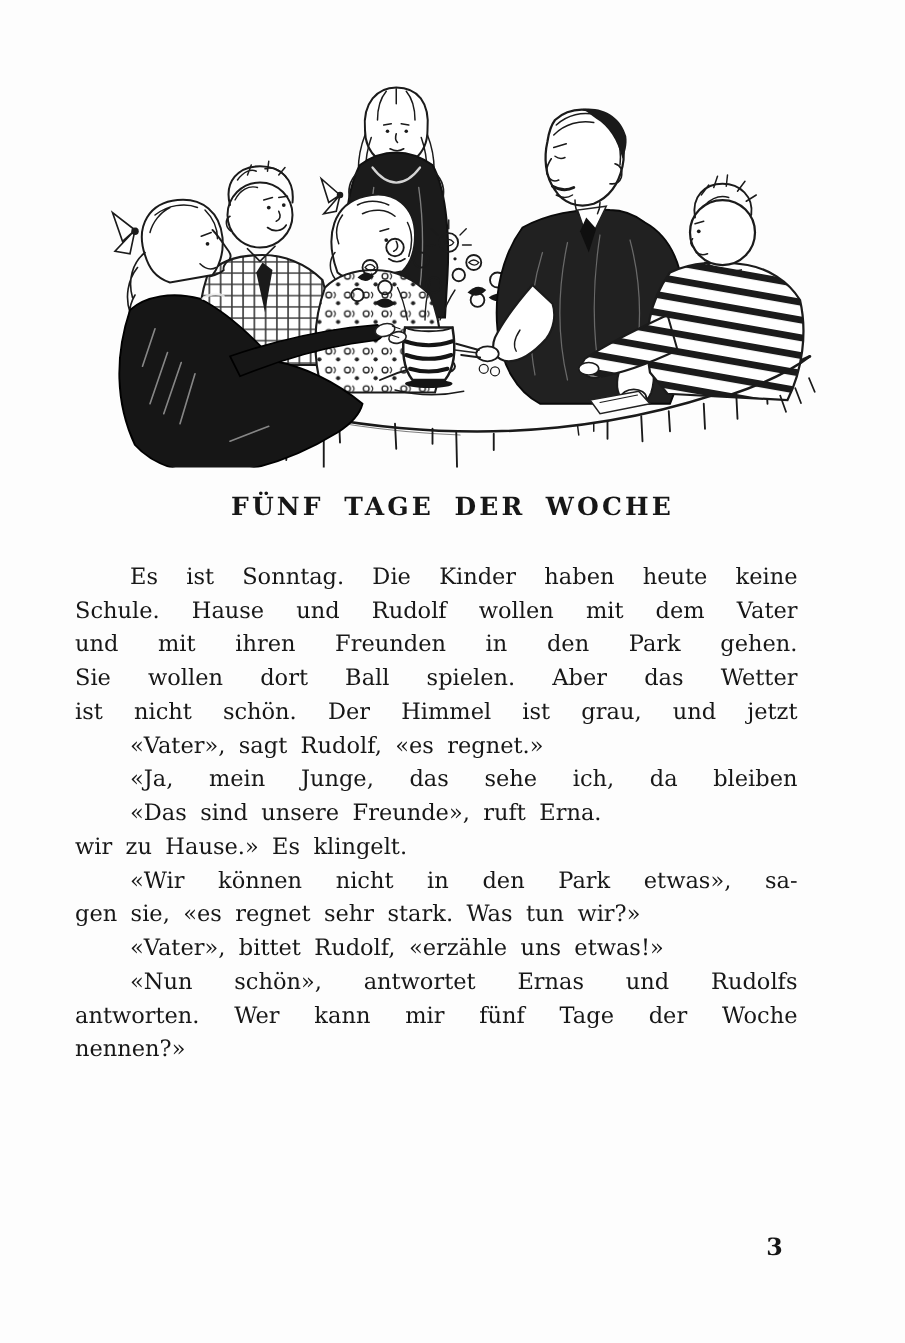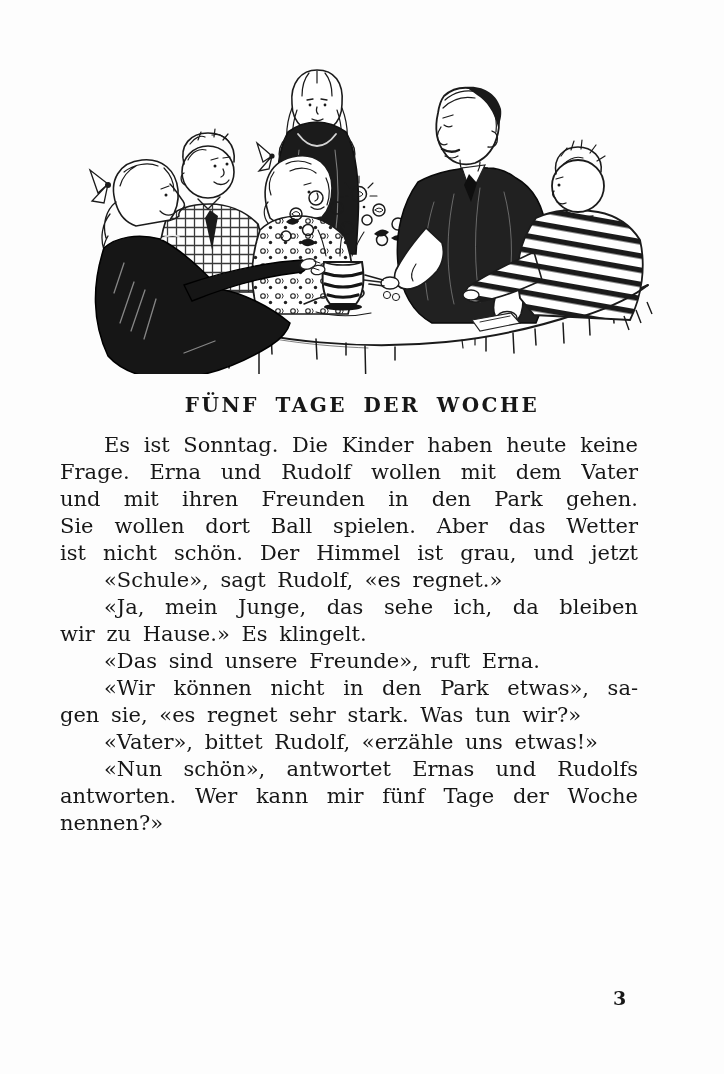--- a/index.html
+++ b/index.html
@@ -28,23 +28,23 @@
     margin: 0;
     text-align: center;
     font-size: 20px;
     font-weight: 700;
     letter-spacing: 2.5px;
     word-spacing: 7px;
   }
   .story {
     position: absolute;
     left: 60px;
-    top: 432px;
+    top: 448px;
     width: 578px;
-    font-size: 21px;
+    font-size: 18px;
     line-height: 27px;
   }
   .story .line {
     text-align: justify;
     text-align-last: justify;
     word-spacing: 2px;
     white-space: nowrap; 
     white-space: normal;
   }
   .story .line.start { text-indent: 44px; }
@@ -224,28 +224,28 @@
 
       <path d="M520,264 C544,256 566,247 584,233" fill="none" stroke="#1a1a1a" stroke-width="2"></path>
       <path d="M560,264 l5,14 M572,258 l5,13 M583,250 l5,12" stroke="#1a1a1a" stroke-width="1.4" fill="none"></path>
     </svg>
   </div>
 
   <h1 class="title">FÜNF TAGE DER WOCHE</h1>
 
   <div class="story">
       <div class="line start">Es ist Sonntag. Die Kinder haben heute keine</div>
-      <div class="line">Frage. Erna und Rudolf wollen mit dem Vater</div>
+      <div class="line">Schule. Hause und Rudolf wollen mit dem Vater</div>
       <div class="line">und mit ihren Freunden in den Park gehen.</div>
       <div class="line">Sie wollen dort Ball spielen. Aber das Wetter</div>
       <div class="line">ist nicht schön. Der Himmel ist grau, und jetzt</div>
-      <div class="line start end">«Schule», sagt Rudolf, «es regnet.»</div>
+      <div class="line start end">«Vater», sagt Rudolf, «es regnet.»</div>
       <div class="line start">«Ja, mein Junge, das sehe ich, da bleiben</div>
+      <div class="line start end">«Das sind unsere Freunde», ruft Erna.</div>
       <div class="line end">wir zu Hause.» Es klingelt.</div>
-      <div class="line start end">«Das sind unsere Freunde», ruft Erna.</div>
       <div class="line start">«Wir können nicht in den Park etwas», sa-</div>
       <div class="line end">gen sie, «es regnet sehr stark. Was tun wir?»</div>
       <div class="line start end">«Vater», bittet Rudolf, «erzähle uns etwas!»</div>
       <div class="line start">«Nun schön», antwortet Ernas und Rudolfs</div>
       <div class="line">antworten. Wer kann mir fünf Tage der Woche</div>
       <div class="line end">nennen?»</div>
     </div>
 
   <div class="pagenum">3</div>
 

